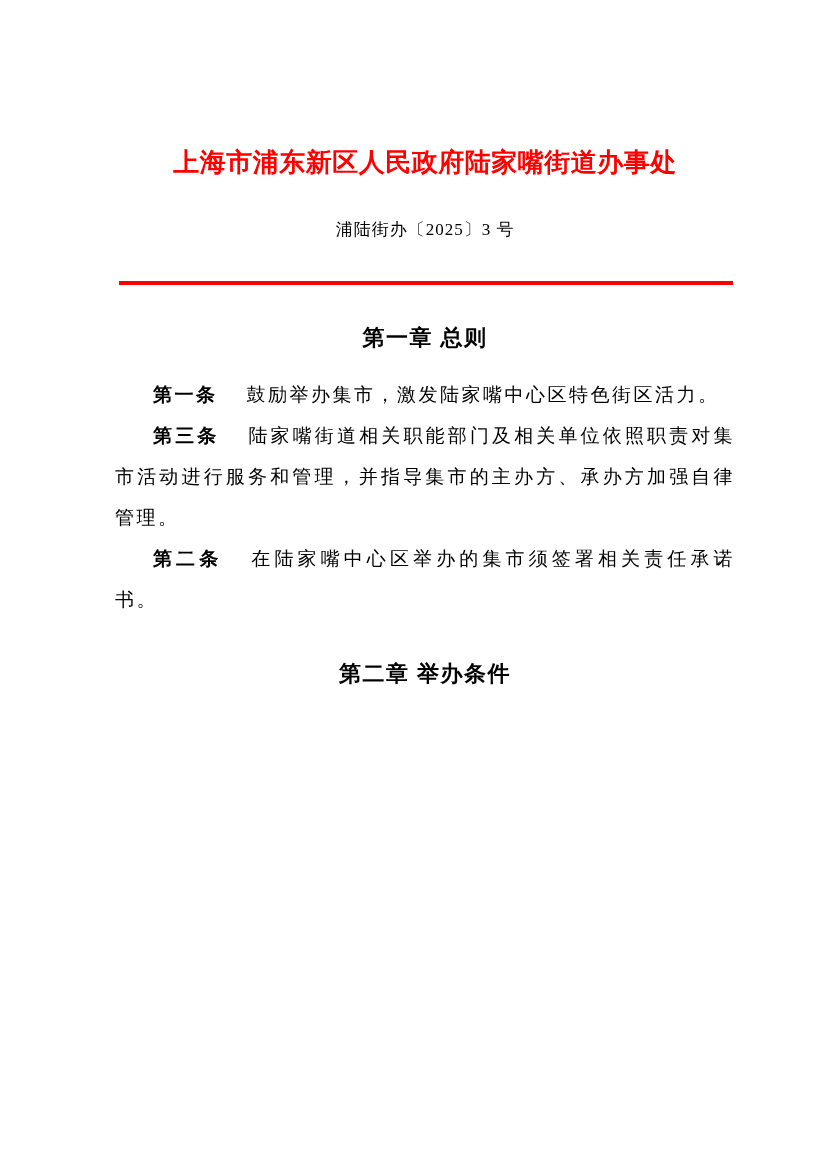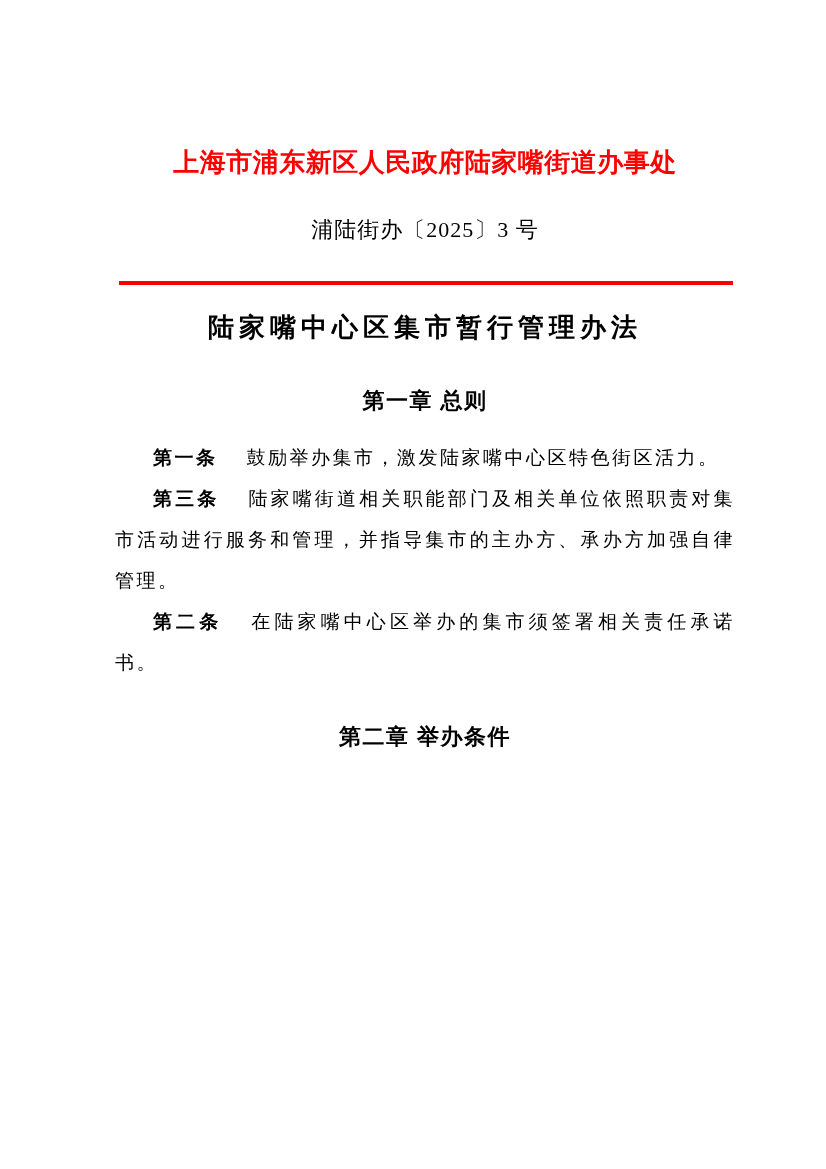--- a/index.html
+++ b/index.html
@@ -26,21 +26,21 @@
     font-size: 26px;
     line-height: 37px;
     font-weight: bold;
     font-family: "Liberation Sans", sans-serif;
     letter-spacing: 0.5px;
     white-space: nowrap;
   }
   .doc-number {
     margin: 37px 0 0 0;
     text-align: center;
-    font-size: 22px;
+    font-size: 17px;
     line-height: 24px;
     letter-spacing: 1px;
     font-family: "Liberation Serif", serif;
   }
   .red-divider {
     margin: 39px 2px 0 4px;
     height: 4px;
     background: #FF0000;
   }
   .doc-title {
@@ -94,21 +94,20 @@
 <body>
 
 <div class="page">
 
   <h1 class="agency-name">上海市浦东新区人民政府陆家嘴街道办事处</h1>
 
   <p class="doc-number">浦陆街办〔2025〕3 号</p>
 
   <div class="red-divider"></div>
 
-  <h2 class="doc-title">陆家嘴中心区集市暂行管理办法</h2>
 
 
   <h3 class="chapter-heading">第一章 总则</h3>
 
   <p class="body-para article article--first"><span class="article-label">第一条</span><span>鼓励举办集市，激发陆家嘴中心区特色街区活力。</span></p>
 
   <p class="body-para article"><span class="article-label">第三条</span><span>陆家嘴街道相关职能部门及相关单位依照职责对集市活动进行服务和管理，并指导集市的主办方、承办方加强自律管理。</span></p>
 
   <p class="body-para article"><span class="article-label">第二条</span><span>在陆家嘴中心区举办的集市须签署相关责任承诺书。</span></p>
 

